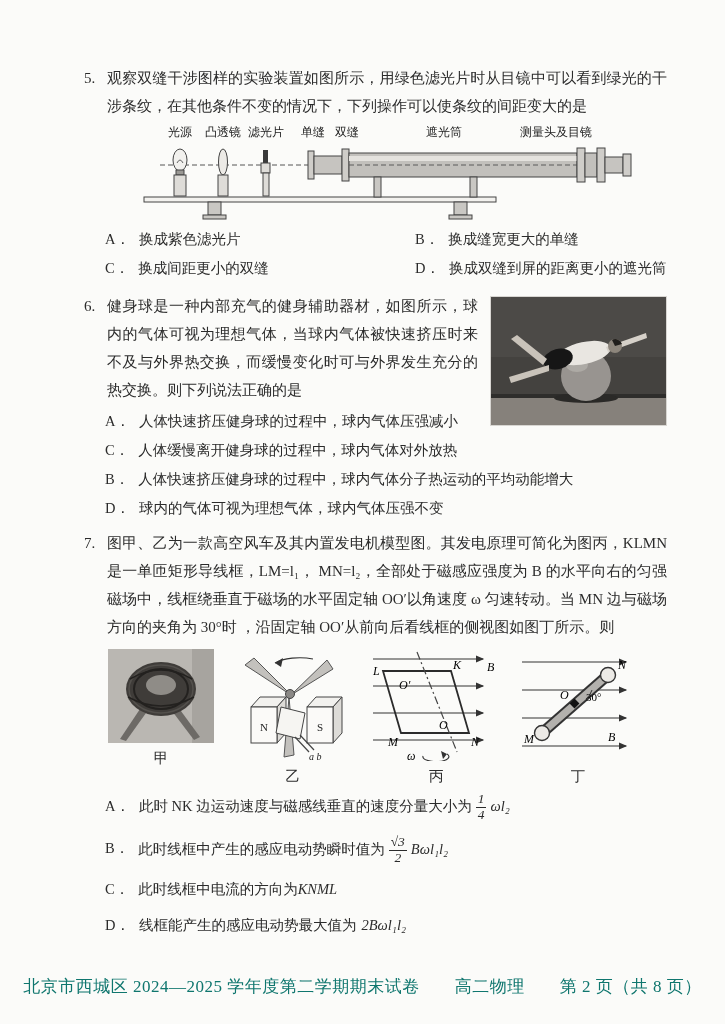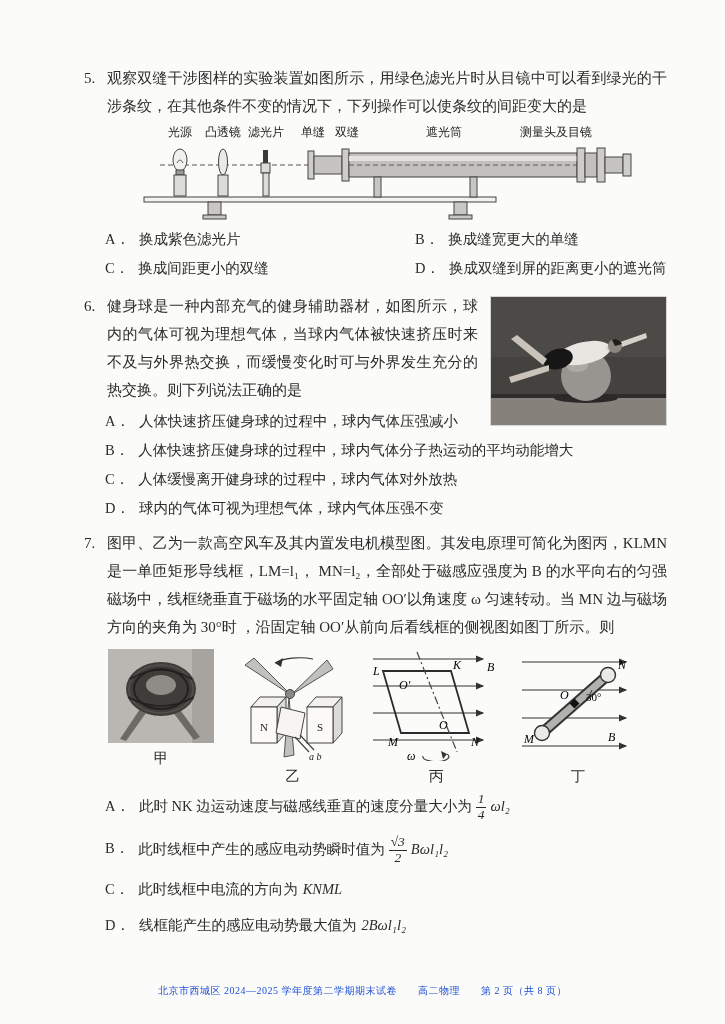--- a/index.html
+++ b/index.html
@@ -35,21 +35,21 @@
   .fig{text-align:center;}
   .fig-caption{font-size:14.5px;margin-top:2px;}
   svg text{font-family:"Liberation Serif","DejaVu Serif",serif;}
 
   
   .frac{display:inline-block;vertical-align:middle;text-align:center;line-height:1.1;font-size:13.5px;margin:0 4px;font-style:italic;}
   .frac .fnum{display:block;padding:0 2px;border-bottom:1px solid #2b2b2b;}
   .frac .fden{display:block;}
   .q7opts .optline{margin-bottom:12px;line-height:24px;}
 
-  .footer{position:absolute;left:0;bottom:26px;width:100%;text-align:center;font-size:10px;color:#1d4ed8;letter-spacing:.5px;}
+  .footer{position:absolute;left:0;bottom:26px;width:100%;text-align:center;font-size:17px;color:#0f766e;letter-spacing:.5px;}
 </style>
 </head>
 <body>
 
 <div class="page">
   <div class="content">
 
     <div class="q">
       <div class="stem">
         <span class="qnum">5.</span>
@@ -130,22 +130,22 @@
             <path d="M115 50 L155 36 L156 41 L117 55 Z" fill="#d6d1c9"></path>
             <circle cx="124" cy="49" r="7" fill="#8d867c"></circle>
             <path d="M121 43 A7 7 0 0 1 131 47 L124 49 Z" fill="#201e1b"></path>
           </g>
         </svg>
         <span class="qnum">6.</span>
         <span>健身球是一种内部充气的健身辅助器材，如图所示，球内的气体可视为理想气体，当球内气体被快速挤压时来不及与外界热交换，而缓慢变化时可与外界发生充分的热交换。则下列说法正确的是</span>
       </div>
       <div class="optsV">
         <div class="optline"><span class="opt-label">A．</span><span>人体快速挤压健身球的过程中，球内气体压强减小</span></div>
+        <div class="optline"><span class="opt-label">C．</span><span>人体缓慢离开健身球的过程中，球内气体对外放热</span></div>
         <div class="optline"><span class="opt-label">B．</span><span>人体快速挤压健身球的过程中，球内气体分子热运动的平均动能增大</span></div>
-        <div class="optline"><span class="opt-label">C．</span><span>人体缓慢离开健身球的过程中，球内气体对外放热</span></div>
         <div class="optline"><span class="opt-label">D．</span><span>球内的气体可视为理想气体，球内气体压强不变</span></div>
       </div>
       <div class="clear"></div>
     </div>
 
     <div class="q">
       <div class="stem">
         <span class="qnum">7.</span>
         <span>图甲、乙为一款高空风车及其内置发电机模型图。其发电原理可简化为图丙，KLMN 是一单匝矩形导线框，LM=l₁，  MN=l₂，全部处于磁感应强度为 B 的水平向右的匀强磁场中，线框绕垂直于磁场的水平固定轴 OO′以角速度 ω 匀速转动。当 MN 边与磁场方向的夹角为 30°时 ，沿固定轴 OO′从前向后看线框的侧视图如图丁所示。则</span>
       </div>
@@ -250,21 +250,21 @@
       </div>
 
       <div class="optsV q7opts">
         <div class="optline">
           <span class="opt-label">A．</span><span>此时 NK 边运动速度与磁感线垂直的速度分量大小为</span><span class="frac"><span class="fnum">1</span><span class="fden">4</span></span><span class="it">ωl₂</span>
         </div>
         <div class="optline">
           <span class="opt-label">B．</span><span>此时线框中产生的感应电动势瞬时值为</span><span class="frac"><span class="fnum">√3</span><span class="fden">2</span></span><span class="it">Bωl₁l₂</span>
         </div>
         <div class="optline">
-          <span class="opt-label">C．</span><span>此时线框中电流的方向为</span><span class="it" style="margin-left:5px">KNML</span>
+          <span class="opt-label">C．</span><span>此时线框中电流的方向为</span><span class="it" style="">KNML</span>
         </div>
         <div class="optline">
           <span class="opt-label">D．</span><span>线框能产生的感应电动势最大值为</span><span class="it" style="margin-left:5px">2Bωl₁l₂</span>
         </div>
       </div>
     </div>
 
   </div>
 
   <div class="footer">北京市西城区 2024—2025 学年度第二学期期末试卷　　高二物理　　第 2 页（共 8 页）</div>

